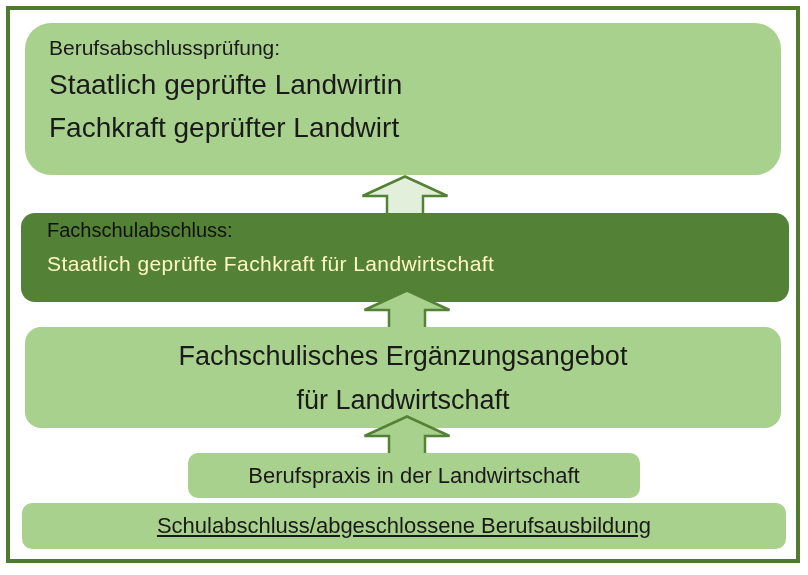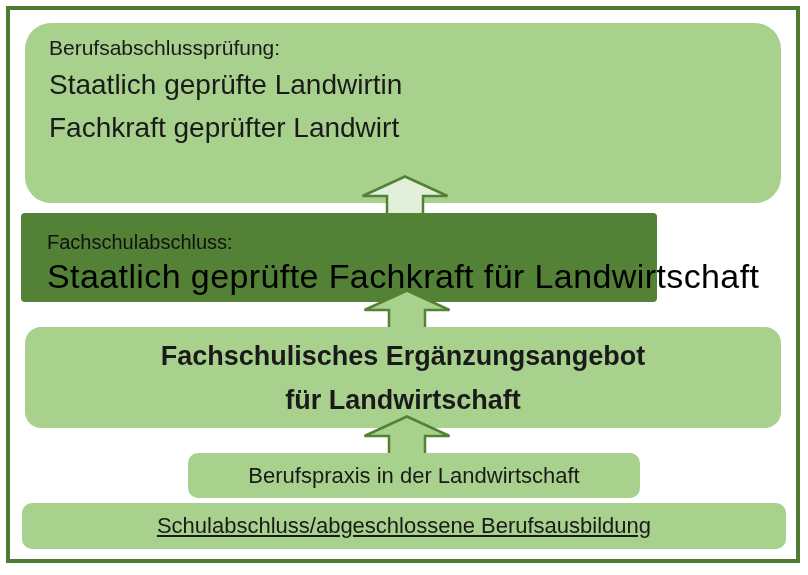--- a/index.html
+++ b/index.html
@@ -17,38 +17,38 @@
     background:transparent;
   }
   .box{
     position:absolute;
     box-sizing:border-box;
     color:#1a1a1a;
   }
   .box-light{background:#a9d18e;}
   .box-dark{background:#538135;}
   
-  .box1{left:25px;top:23px;width:756px;height:180px;border-radius:26px;z-index:1;padding:11px 24px 0 24px;}
+  .box1{left:25px;top:23px;width:756px;height:152px;border-radius:26px;z-index:1;padding:11px 24px 0 24px;}
   .box1 .heading{font-size:21px;line-height:28px;}
   .box1 .subheading{font-size:14px;line-height:19px;}
   .box1 .degree{font-size:28px;line-height:40px;text-align:left;margin-top:3px;}
   
   .arrow{position:absolute;width:88px;height:48px;}
   .arrow svg{display:block;width:100%;height:100%;}
   .arrow polygon{stroke:#538135;stroke-width:2.5;stroke-linejoin:miter;}
   .arrow-c{left:361px;top:175px;z-index:2;}
   .arrow-b{left:363px;top:289px;z-index:4;}
   .arrow-a{left:363px;top:415px;z-index:6;}
   
-  .box2{left:21px;top:213px;width:636px;height:89px;border-radius:4px;z-index:3;padding:16px 10px 0 26px;}
+  .box2{left:21px;top:213px;width:768px;height:89px;border-radius:14px;z-index:3;padding:4px 10px 0 26px;}
   .box2 .heading{font-size:20px;line-height:27px;color:#111111;}
-  .box2 .degree{font-size:34px;line-height:40px;letter-spacing:0.4px;color:#000000;white-space:nowrap;}
+  .box2 .degree{font-size:21px;line-height:40px;letter-spacing:0.4px;color:#fef9c3;white-space:nowrap;}
   
   .box3{left:25px;top:327px;width:756px;height:101px;border-radius:16px;z-index:5;padding-top:7px;}
-  .box3 .line{font-size:27px;line-height:44px;text-align:center;font-weight:bold;}
+  .box3 .line{font-size:27px;line-height:44px;text-align:center;}
   
   .box4{left:188px;top:453px;width:452px;height:45px;border-radius:10px;z-index:7;
         display:flex;align-items:center;justify-content:center;}
   .box4 .label{font-size:22px;}
   
   .box5{left:22px;top:503px;width:764px;height:46px;border-radius:10px;z-index:8;
         display:flex;align-items:center;justify-content:center;text-decoration:underline;}
   .box5 .label{font-size:22px;}
 </style>
 </head>

